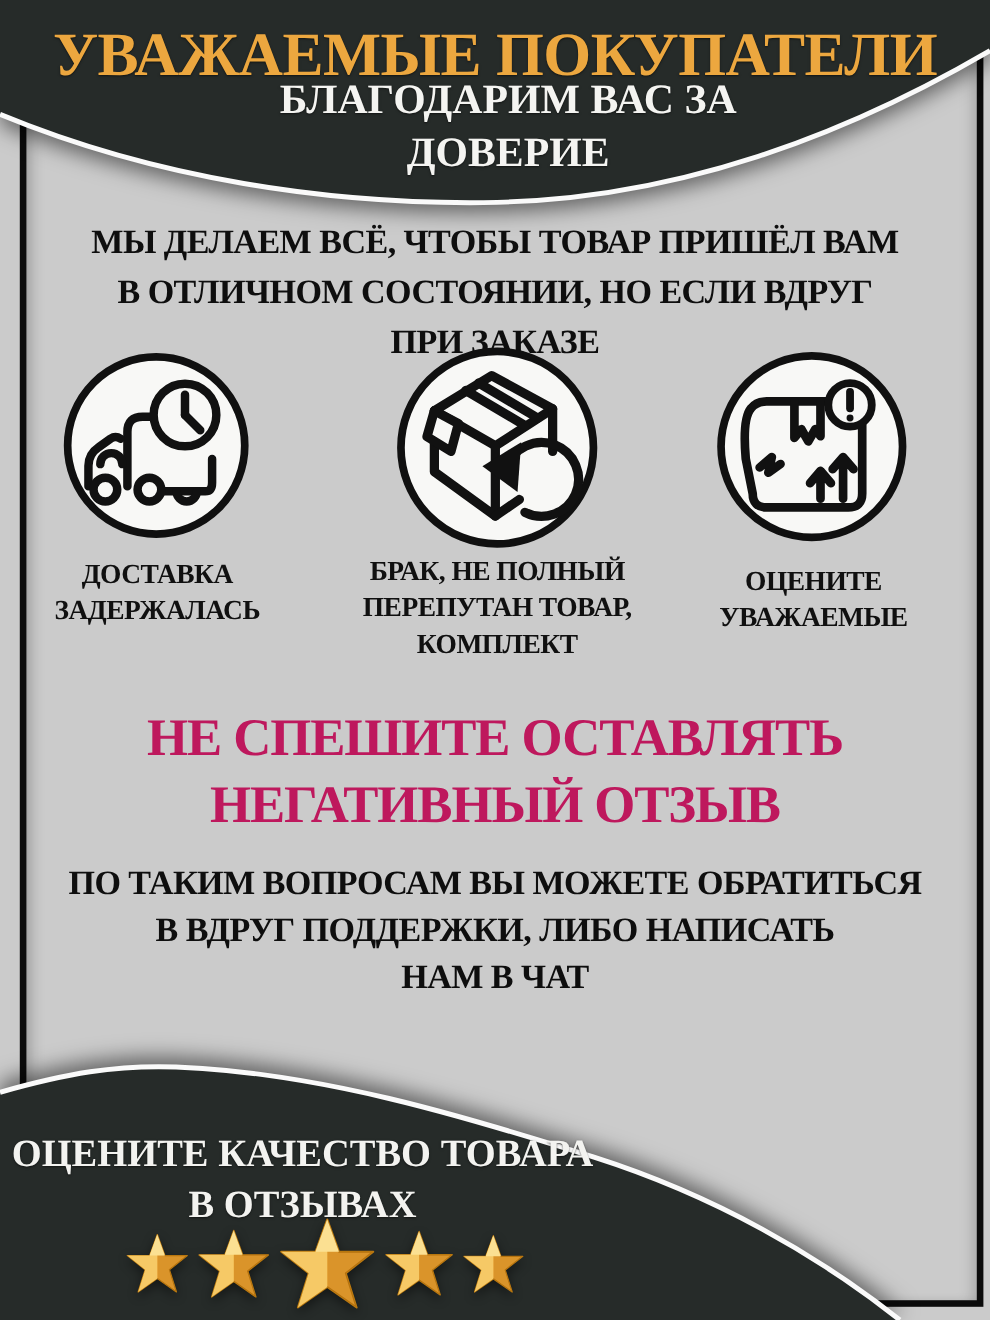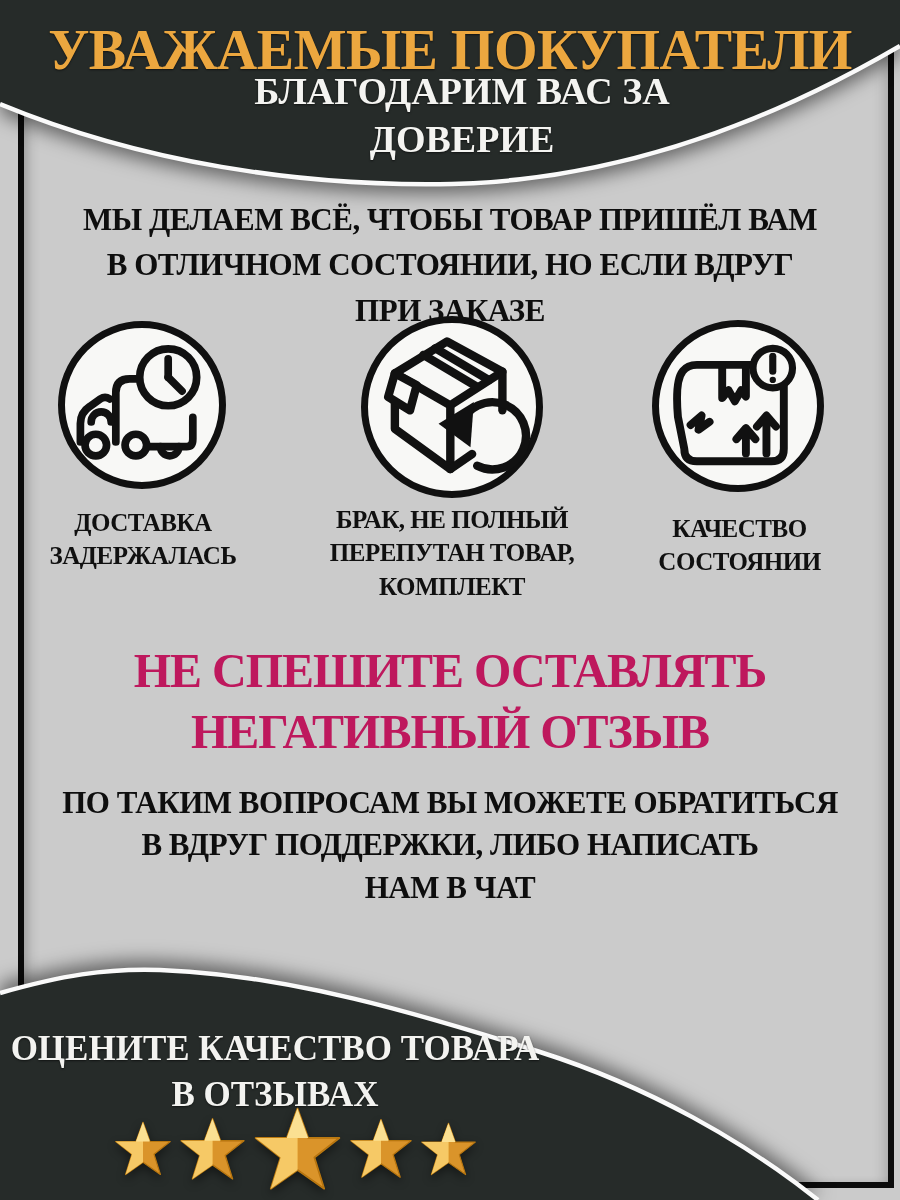--- a/index.html
+++ b/index.html
@@ -160,22 +160,22 @@
   <div class="abs center issue-label l1">
     <span class="line">ДОСТАВКА</span>
     <span class="line">ЗАДЕРЖАЛАСЬ</span>
   </div>
   <div class="abs center issue-label l2">
     <span class="line">БРАК, НЕ ПОЛНЫЙ</span>
     <span class="line">ПЕРЕПУТАН ТОВАР,</span>
     <span class="line">КОМПЛЕКТ</span>
   </div>
   <div class="abs center issue-label l3">
-    <span class="line">КАЧЕСТВО</span>
-    <span class="line">СОСТОЯНИИ</span>
+    <span class="line">ОЦЕНИТЕ</span>
+    <span class="line">УВАЖАЕМЫЕ</span>
   </div>
 
   <div class="abs center warning">
     <span class="line">НЕ СПЕШИТЕ ОСТАВЛЯТЬ</span>
     <span class="line">НЕГАТИВНЫЙ ОТЗЫВ</span>
   </div>
 
   <div class="abs center support">
     <span class="line">ПО ТАКИМ ВОПРОСАМ ВЫ МОЖЕТЕ ОБРАТИТЬСЯ</span>
     <span class="line">В ВДРУГ ПОДДЕРЖКИ, ЛИБО НАПИСАТЬ</span>

